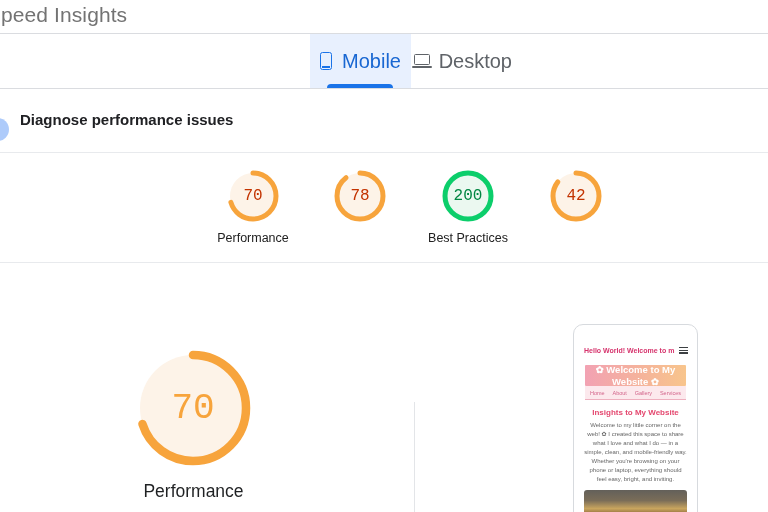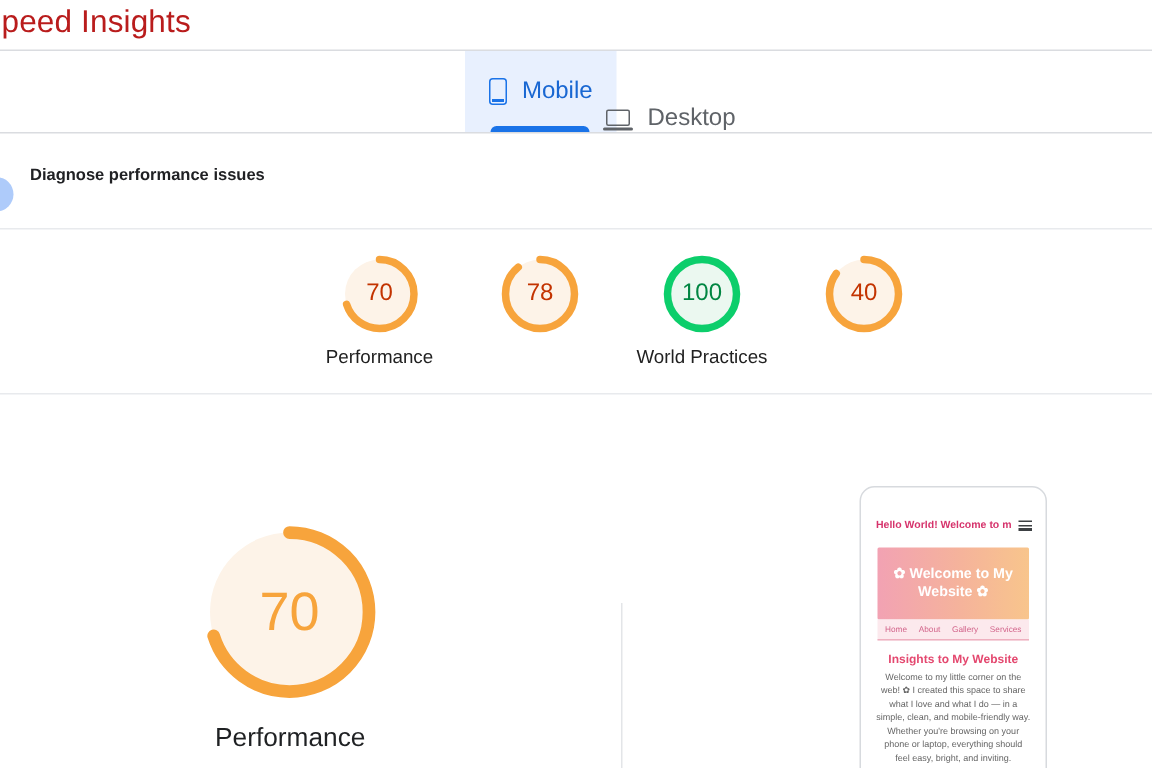--- a/index.html
+++ b/index.html
@@ -8,29 +8,29 @@
   #frame {
     position: relative; width: 768px; height: 512px;
     background: #fff; overflow: hidden;
   }
   .hr { position: absolute; left: 0; width: 768px; height: 1px; background: #dadce0; }
   .hr.light { background: #e8eaed; }
 
   
   .page-title {
     position: absolute; left: 1px; top: 3px;
-    font-size: 21px; color: #b91c1c; letter-spacing: 0.1px;
+    font-size: 21px; color: #737373; letter-spacing: 0.1px;
     white-space: nowrap;
   }
 
   
   .tab { position: absolute; top: 34px; height: 54px; display: flex; align-items: center; gap: 10px; cursor: pointer; }
   .tab-mobile { left: 310px; width: 101px; background: #e8f0fe; justify-content: center; }
-  .tab-desktop { left: 396px; width: 100px; justify-content: center; align-items: flex-end; }
-  .tab-label { font-size: 16px; font-weight: 500; }
+  .tab-desktop { left: 412px; width: 100px; justify-content: center; }
+  .tab-label { font-size: 20px; font-weight: 500; }
   .tab-mobile .tab-label { color: #1967d2; }
   .tab-desktop .tab-label { color: #5f6368; }
   .tab-underline {
     position: absolute; left: 327px; top: 84px; width: 66px; height: 4px;
     background: #1a73e8; border-radius: 4px 4px 0 0;
   }
   .phone-icon {
     width: 12px; height: 18px; border: 1.7px solid #1a73e8; border-radius: 2.5px;
     position: relative;
   }
@@ -49,29 +49,29 @@
   }
 
   
   .diagnose-row { position: absolute; left: 0; top: 89px; width: 768px; height: 63px; }
   .diagnose-icon {
     position: absolute; left: -14px; top: 29px; width: 23px; height: 23px;
     border-radius: 50%; background: #aecbfa;
   }
   .diagnose-label {
     position: absolute; left: 20px; top: 22px;
-    font-size: 11px; font-weight: 600; color: #202124;
+    font-size: 15px; font-weight: 600; color: #202124;
   }
 
   
   .score-item { position: absolute; top: 168px; width: 120px; text-align: center; cursor: pointer; }
   .score-circle { position: relative; width: 56px; height: 56px; margin: 0 auto; }
   .score-num {
     position: absolute; inset: 0; display: flex; align-items: center; justify-content: center;
-    font-family: Liberation Sans, sans-serif; font-size: 16px;
+    font-family: Liberation Mono, monospace; font-size: 16px;
   }
   .score-label { margin-top: 7px; font-size: 12.5px; font-weight: 500; color: #212121; }
   .average .arc { stroke: #f7a43c; }
   .average .arc-bg { fill: #fdf3e8; }
   .average .score-num { color: #c33300; }
   .good .arc { stroke: #0cce6b; }
   .good .arc-bg { fill: #ebf8f0; }
   .good .score-num { color: #018642; }
 
   
@@ -94,21 +94,21 @@
   }
   .preview-top { position: relative; height: 38px; }
   .preview-title {
     position: absolute; left: 10px; top: 22px; width: 96px;
     font-size: 7px; font-weight: 700; color: #d6336c;
     white-space: nowrap; overflow: hidden;
   }
   .menu-icon { position: absolute; right: 9px; top: 22px; width: 9px; height: 7px; }
   .menu-icon i { display: block; height: 1.3px; background: #3c4043; margin-bottom: 1.4px; }
   .preview-hero {
-    margin: 2px 11px 0 11px; height: 48px; border-radius: 1px;
+    margin: 2px 11px 0 11px; height: 21px; border-radius: 1px;
     background: linear-gradient(90deg, #f2a2b3 0%, #f5b39b 55%, #f8c58c 100%);
     display: flex; align-items: center; justify-content: center; text-align: center;
     color: #fff; font-size: 9.5px; font-weight: 700; line-height: 1.25; padding: 0 6px;
   }
   .preview-nav {
     margin: 0 11px; height: 14px; background: #fce9ed;
     border-bottom: 1.5px solid #eeb0bf;
     display: flex; align-items: center; justify-content: space-between; padding: 0 5px;
   }
   .preview-nav span { font-size: 5.5px; color: #d2648a; }
@@ -173,32 +173,32 @@
       <div class="score-num">78</div>
     </div>
   </div>
 
   <div class="score-item good" style="left:408px">
     <div class="score-circle">
       <svg width="56" height="56" viewBox="0 0 56 56">
         <circle class="arc-bg" cx="28" cy="28" r="23" stroke="none"></circle>
         <circle class="arc" cx="28" cy="28" r="23" stroke-width="5" fill="none" stroke-linecap="round" transform="rotate(-90 28 28)" stroke-dasharray="144.51326206513048 144.51326206513048"></circle>
       </svg>
-      <div class="score-num">100</div>
-    </div>
-    <div class="score-label">World Practices</div>
+      <div class="score-num">200</div>
+    </div>
+    <div class="score-label">Best Practices</div>
   </div>
 
   <div class="score-item average" style="left:516px">
     <div class="score-circle">
       <svg width="56" height="56" viewBox="0 0 56 56">
         <circle class="arc-bg" cx="28" cy="28" r="23" stroke="none"></circle>
         <circle class="arc" cx="28" cy="28" r="23" stroke-width="5" fill="none" stroke-linecap="round" transform="rotate(-90 28 28)" stroke-dasharray="122.8362727553609 144.51326206513048"></circle>
       </svg>
-      <div class="score-num">40</div>
+      <div class="score-num">42</div>
     </div>
   </div>
 
   <div class="hr light" style="top:262px"></div>
 
   <div class="gauge average">
     <div class="score-circle">
       <svg width="118" height="118" viewBox="0 0 118 118">
         <circle class="arc-bg" cx="59" cy="59" r="53" stroke="none"></circle>
         <circle class="arc" cx="59" cy="59" r="53" stroke-width="8.5" fill="none" stroke-linecap="round" transform="rotate(-90 59 59)" stroke-dasharray="233.10617489636263 333.0088212805181"></circle>

